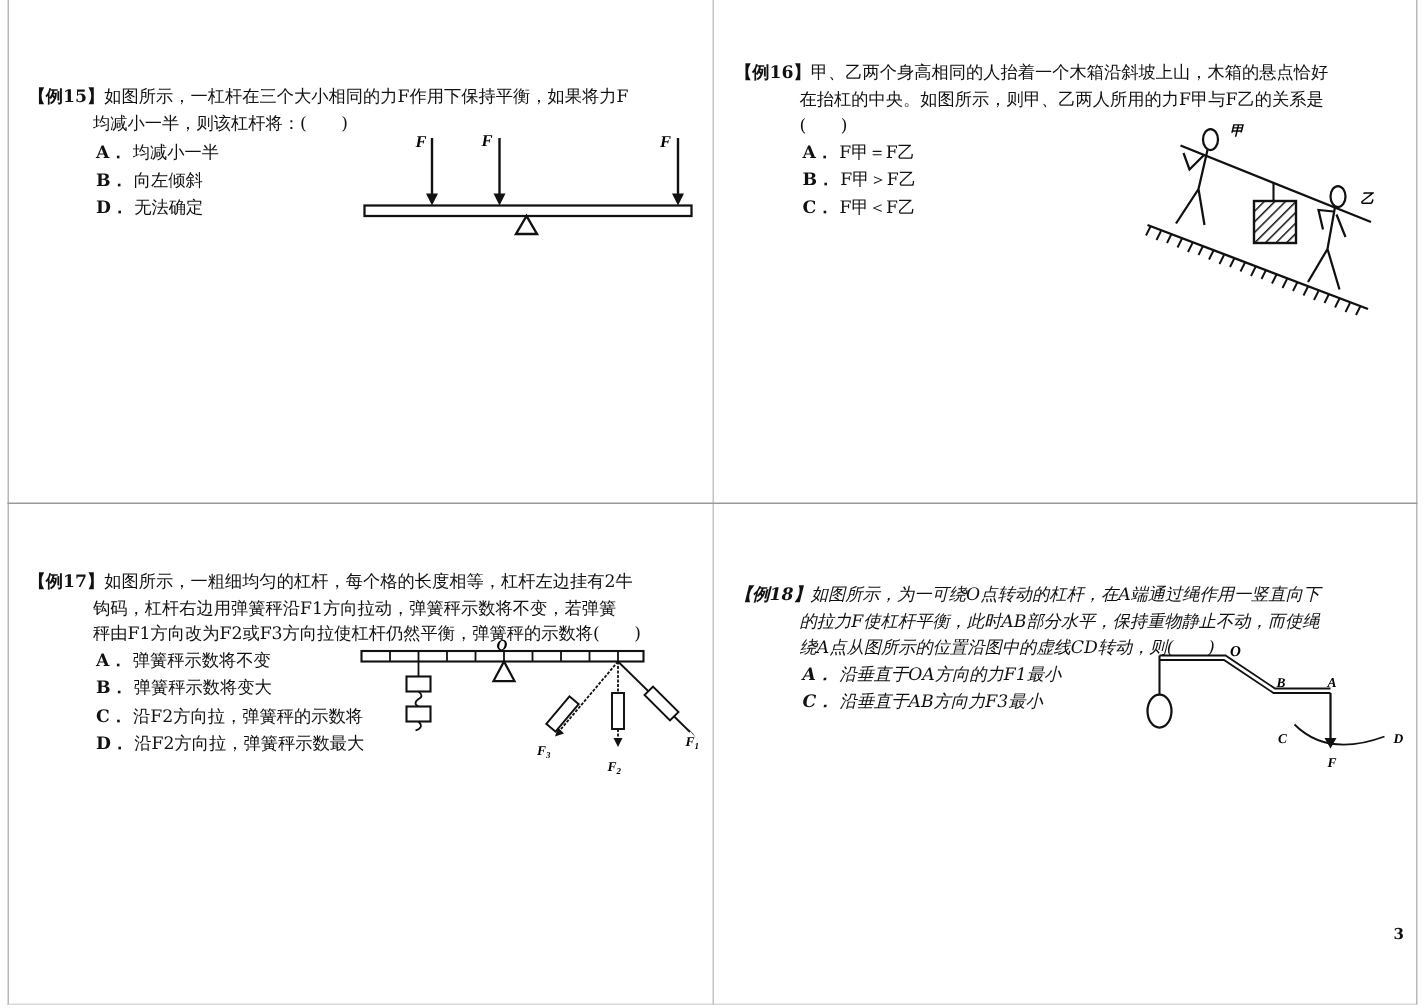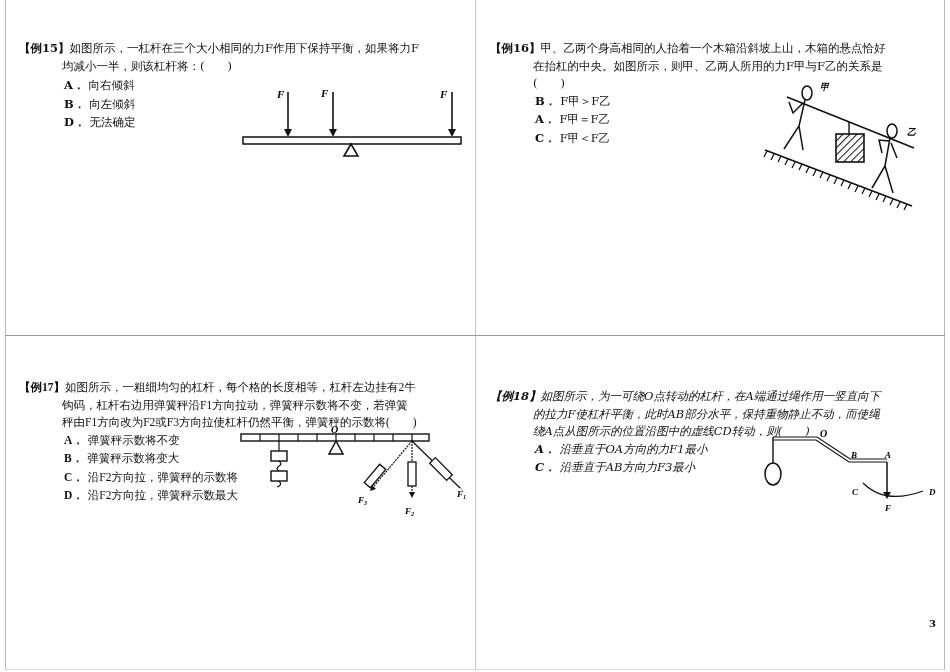--- a/index.html
+++ b/index.html
@@ -20,25 +20,25 @@
   .pagenum { position:absolute; left:929px; top:618px; font-size:10px; font-weight:bold; }
   svg text { font-family:"Liberation Serif", serif; font-weight:bold; font-style:italic; }
 </style>
 </head>
 <body>
 
 <div class="page"></div>
 <div class="vdiv"></div>
 <div class="hdiv"></div>
 
-<div class="q" style="left:19px; top:40px;">
+<div class="q" style="left:19px; top:56px;">
   <div class="line"><span class="num">【例15】</span><span>如图所示，一杠杆在三个大小相同的力F作用下保持平衡，如果将力F</span></div>
   <div class="line indent">均减小一半，则该杠杆将：(　　)</div>
   <div style="height:2px"></div>
-  <div class="opt"><span class="lbl">A．</span><span>向右倾斜</span></div>
+  <div class="opt"><span class="lbl">A．</span><span>均减小一半</span></div>
   <div class="opt"><span class="lbl">B．</span><span>向左倾斜</span></div>
   <div class="opt"><span class="lbl">D．</span><span>无法确定</span></div>
 </div>
 
 <svg class="diagram" style="left:238px; top:82px;" width="230" height="78">
   <rect x="5" y="55" width="218" height="7" fill="#fff" stroke="#111" stroke-width="1.5"></rect>
   <polygon points="113,62 106,74 120,74" fill="#fff" stroke="#111" stroke-width="1.6"></polygon>
   <g stroke="#111" stroke-width="1.6">
     <line x1="50" y1="10" x2="50" y2="50"></line>
       <line x1="95" y1="10" x2="95" y2="50"></line>
@@ -51,22 +51,22 @@
   </g>
   <text x="39" y="16" font-size="11">F</text>
   <text x="83" y="15" font-size="11">F</text>
   <text x="202" y="16" font-size="11">F</text>
 </svg>
 
 <div class="q" style="left:490px; top:40px;">
   <div class="line"><span class="num">【例16】</span><span>甲、乙两个身高相同的人抬着一个木箱沿斜坡上山，木箱的悬点恰好</span></div>
   <div class="line indent">在抬杠的中央。如图所示，则甲、乙两人所用的力F甲与F乙的关系是</div>
   <div class="line indent">(　　)</div>
+  <div class="opt"><span class="lbl">A．</span><span>F甲＝F乙</span></div>
   <div class="opt"><span class="lbl">B．</span><span>F甲＞F乙</span></div>
-  <div class="opt"><span class="lbl">A．</span><span>F甲＝F乙</span></div>
   <div class="opt"><span class="lbl">C．</span><span>F甲＜F乙</span></div>
 </div>
 
 <svg class="diagram" style="left:757px; top:78px;" width="165" height="135">
   <defs>
     <pattern id="hatch" width="5" height="5" patternUnits="userSpaceOnUse" patternTransform="rotate(45)">
       <line x1="0" y1="0" x2="0" y2="5" stroke="#111" stroke-width="2"></line>
     </pattern>
   </defs>
 
@@ -102,21 +102,21 @@
 
   <ellipse cx="50" cy="15" rx="5" ry="7" fill="#fff" stroke="#111" stroke-width="1.5"></ellipse>
   <path d="M48,22 L42,48 L27,71 M42,48 L46,72 M46,25 L36,35 L32,24" fill="none" stroke="#111" stroke-width="1.5"></path>
   <text x="63" y="12" font-size="9" font-style="normal">甲</text>
 
   <ellipse cx="135" cy="53" rx="5" ry="7" fill="#fff" stroke="#111" stroke-width="1.5"></ellipse>
   <path d="M133,60 L128,88 L115,110 M128,88 L136,115 M132,63 L122,62 L125,75 M134,65 L140,80" fill="none" stroke="#111" stroke-width="1.5"></path>
   <text x="150" y="57" font-size="9" font-style="normal">乙</text>
 </svg>
 
-<div class="q" style="left:19px; top:379px;font-family:Liberation Serif, serif;">
+<div class="q" style="left:19px; top:379px;">
   <div class="line"><span class="num">【例17】</span><span>如图所示，一粗细均匀的杠杆，每个格的长度相等，杠杆左边挂有2牛</span></div>
   <div class="line indent">钩码，杠杆右边用弹簧秤沿F1方向拉动，弹簧秤示数将不变，若弹簧</div>
   <div class="line indent">秤由F1方向改为F2或F3方向拉使杠杆仍然平衡，弹簧秤的示数将(　　)</div>
   <div class="opt"><span class="lbl">A．</span><span>弹簧秤示数将不变</span></div>
   <div class="opt"><span class="lbl">B．</span><span>弹簧秤示数将变大</span></div>
   <div class="opt"><span class="lbl">C．</span><span>沿F2方向拉，弹簧秤的示数将</span></div>
   <div class="opt"><span class="lbl">D．</span><span>沿F2方向拉，弹簧秤示数最大</span></div>
 </div>
 
 <svg class="diagram" style="left:238px; top:424px;" width="235" height="94">

